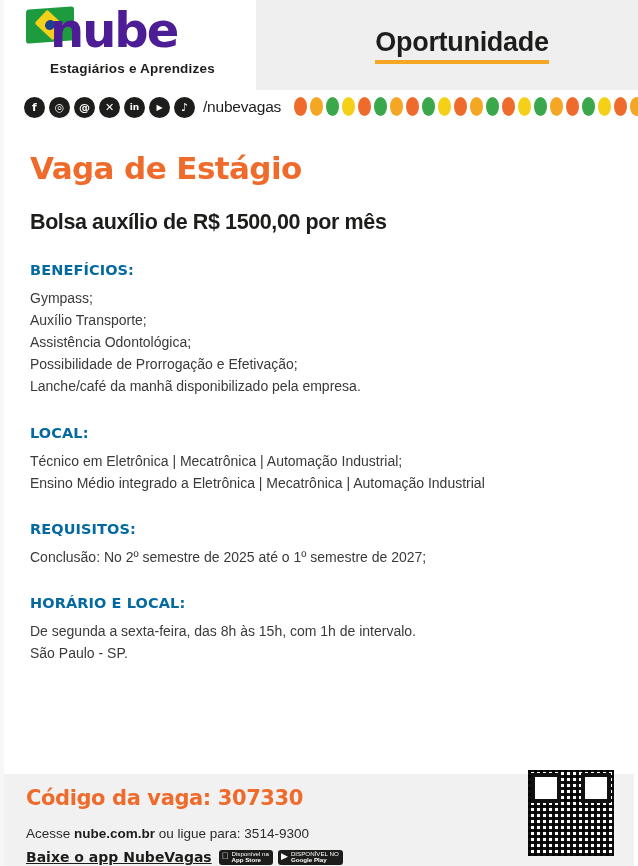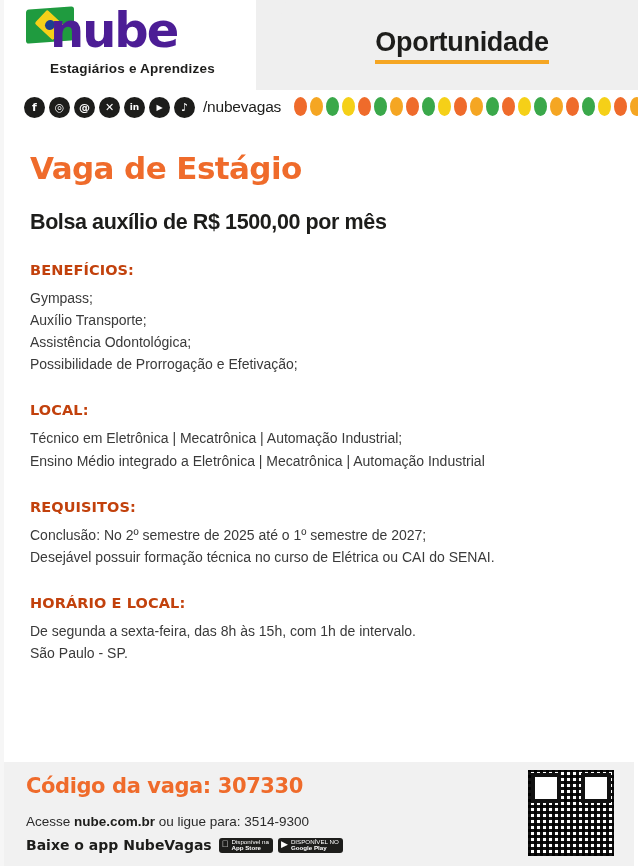--- a/index.html
+++ b/index.html
@@ -188,38 +188,38 @@
     font-weight: bold;
     color: #1d1d1b;
     margin: 24px 0 0 0;
     letter-spacing: -0.4px;
     font-family: Liberation Sans, sans-serif;
   }
   .section { margin-top: 27px; }
   .section-head {
     font-size: 14.5px;
     font-weight: bold;
-    color: #c2410c;
+    color: #0369a1;
     letter-spacing: 0.1px;
     margin-bottom: 9px;
     font-family: "DejaVu Sans", sans-serif;
   }
   .line {
     font-size: 14px;
     color: #3a3a3a;
     line-height: 1.58;
   }
 
   
   .footer {
     position: absolute;
     left: 0;
     right: 4px;
     bottom: 0;
-    height: 104px;
+    height: 92px;
     background: #f1f1f1;
     padding: 12px 0 0 22px;
   }
   .code {
     font-size: 21px;
     font-weight: bold;
     color: #ef6b2b;
     letter-spacing: -0.4px;
     font-family: "DejaVu Sans", sans-serif;
   }
@@ -233,20 +233,21 @@
     display: flex;
     align-items: center;
     margin-top: 8px;
   }
   .download-label {
     font-size: 14px;
     font-weight: bold;
     color: #1d1d1b;
     margin-right: 7px;
     font-family: "DejaVu Sans", sans-serif;
+    text-decoration: underline;
   }
   .store {
     height: 15px;
     border-radius: 3px;
     background: #1d1d1b;
     color: #fff;
     font-size: 6.2px;
     display: flex;
     align-items: center;
     padding: 0 4px 0 3px;
@@ -333,30 +334,30 @@
   <div class="content">
     <div class="title">Vaga de Estágio</div>
     <div class="subtitle">Bolsa auxílio de R$ 1500,00 por mês</div>
     <div id="sections">
         <div class="section">
           <div class="section-head">BENEFÍCIOS:</div>
           <div class="line">Gympass;</div>
           <div class="line">Auxílio Transporte;</div>
           <div class="line">Assistência Odontológica;</div>
           <div class="line">Possibilidade de Prorrogação e Efetivação;</div>
+          <div class="line">Lanche/café da manhã disponibilizado pela empresa.</div>
         </div>
         <div class="section">
           <div class="section-head">LOCAL:</div>
           <div class="line">Técnico em Eletrônica | Mecatrônica | Automação Industrial;</div>
           <div class="line">Ensino Médio integrado a Eletrônica | Mecatrônica | Automação Industrial</div>
         </div>
         <div class="section">
           <div class="section-head">REQUISITOS:</div>
           <div class="line">Conclusão: No 2º semestre de 2025 até o 1º semestre de 2027;</div>
-          <div class="line">Desejável possuir formação técnica no curso de Elétrica ou CAI do SENAI.</div>
         </div>
         <div class="section">
           <div class="section-head">HORÁRIO E LOCAL:</div>
           <div class="line">De segunda a sexta-feira, das 8h às 15h, com 1h de intervalo.</div>
           <div class="line">São Paulo - SP.</div>
         </div>
       </div>
   </div>
 
   <div class="footer">

